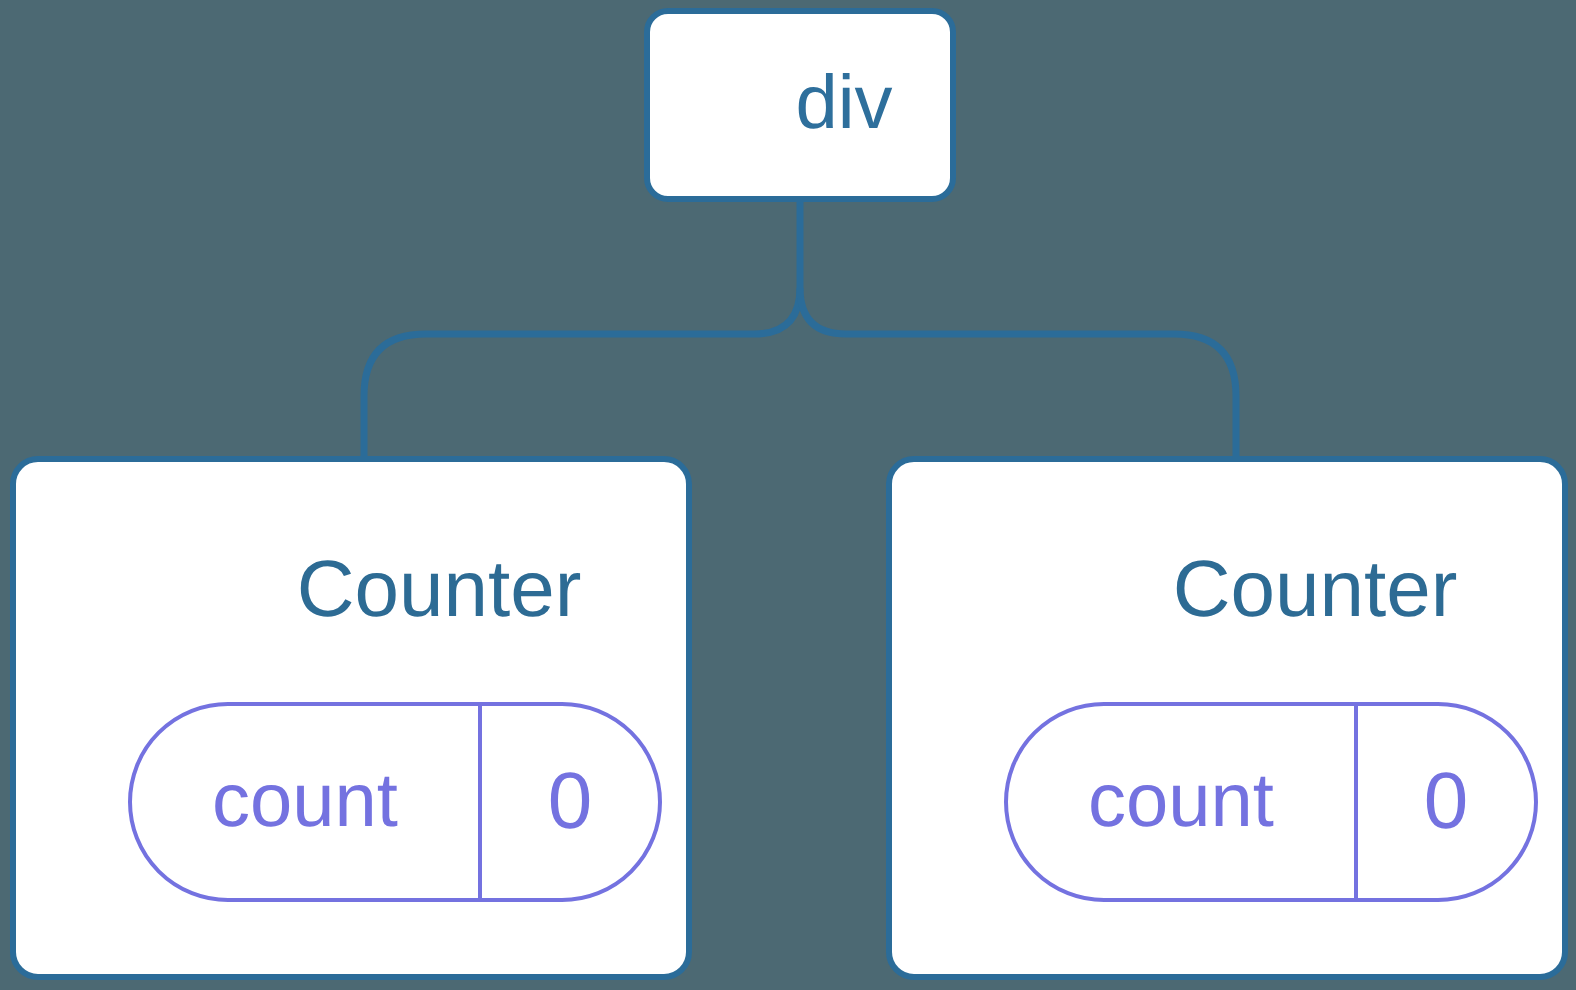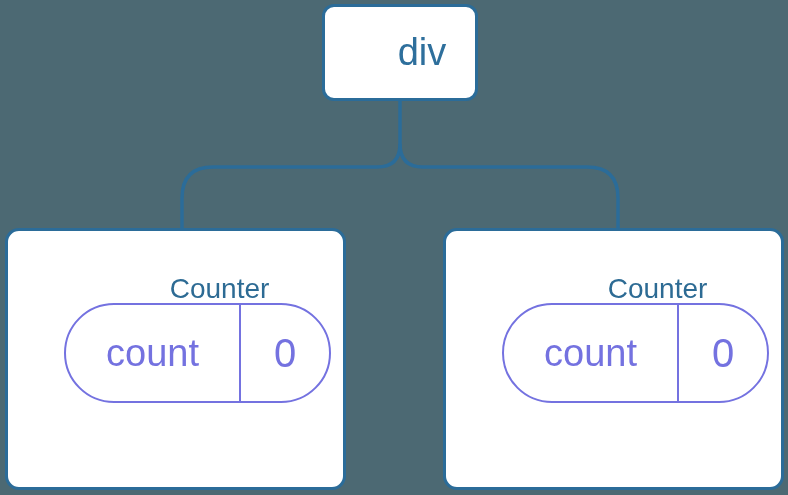--- a/index.html
+++ b/index.html
@@ -38,27 +38,28 @@
     width: 341px; height: 262px;
     border-radius: 14px;
     display: flex;
     flex-direction: column;
     align-items: center;
   }
   .card-left  { left: 5px; }
   .card-right { left: 443px; }
   .card-title {
     margin-top: 44px;
-    font-size: 28px;
+    font-size: 40px;
     font-weight: 500;
     color: #2D6B94;
     line-height: 1;
     margin-left: 44px;
   }
   .pill {
+    margin-top: 36px;
     width: 267px; height: 100px;
     border: 2px solid #7472E0;
     border-radius: 50px;
     box-sizing: border-box;
     display: flex;
     align-items: stretch;
     overflow: hidden;
   }
   .pill-key {
     width: 173px;

